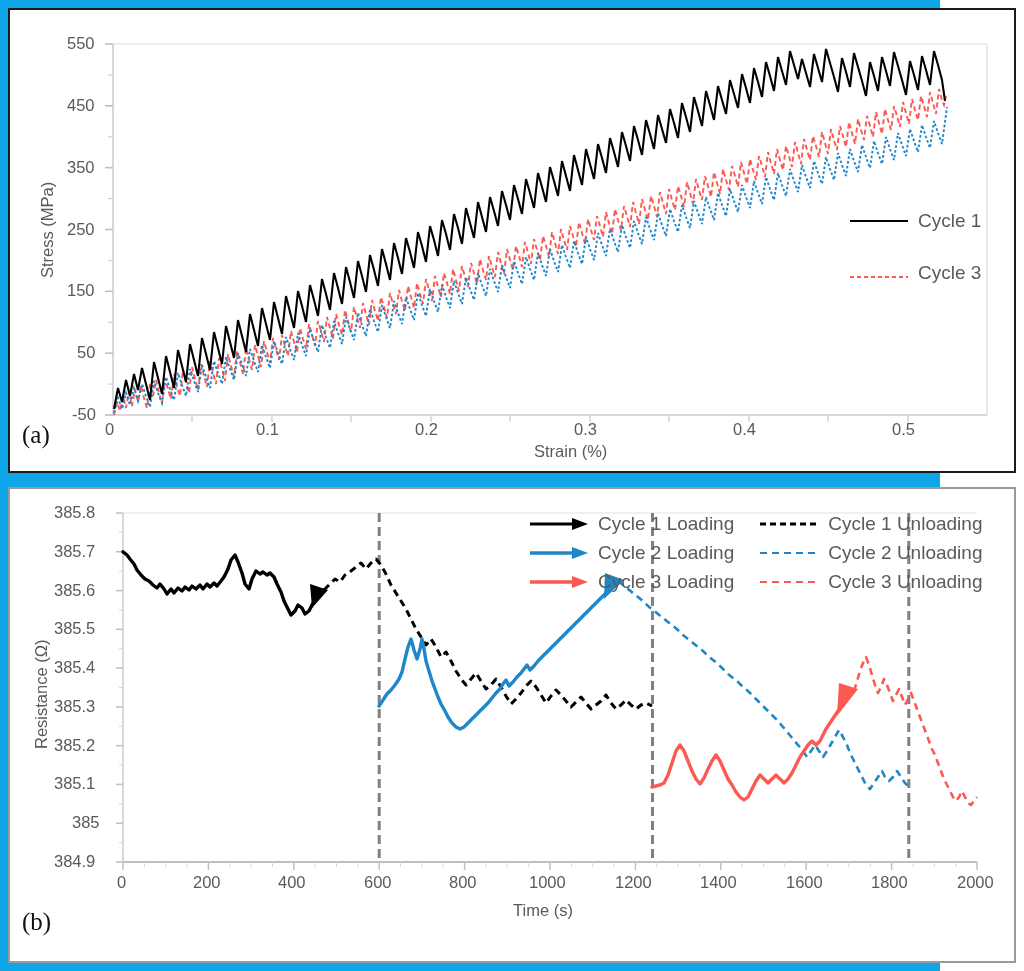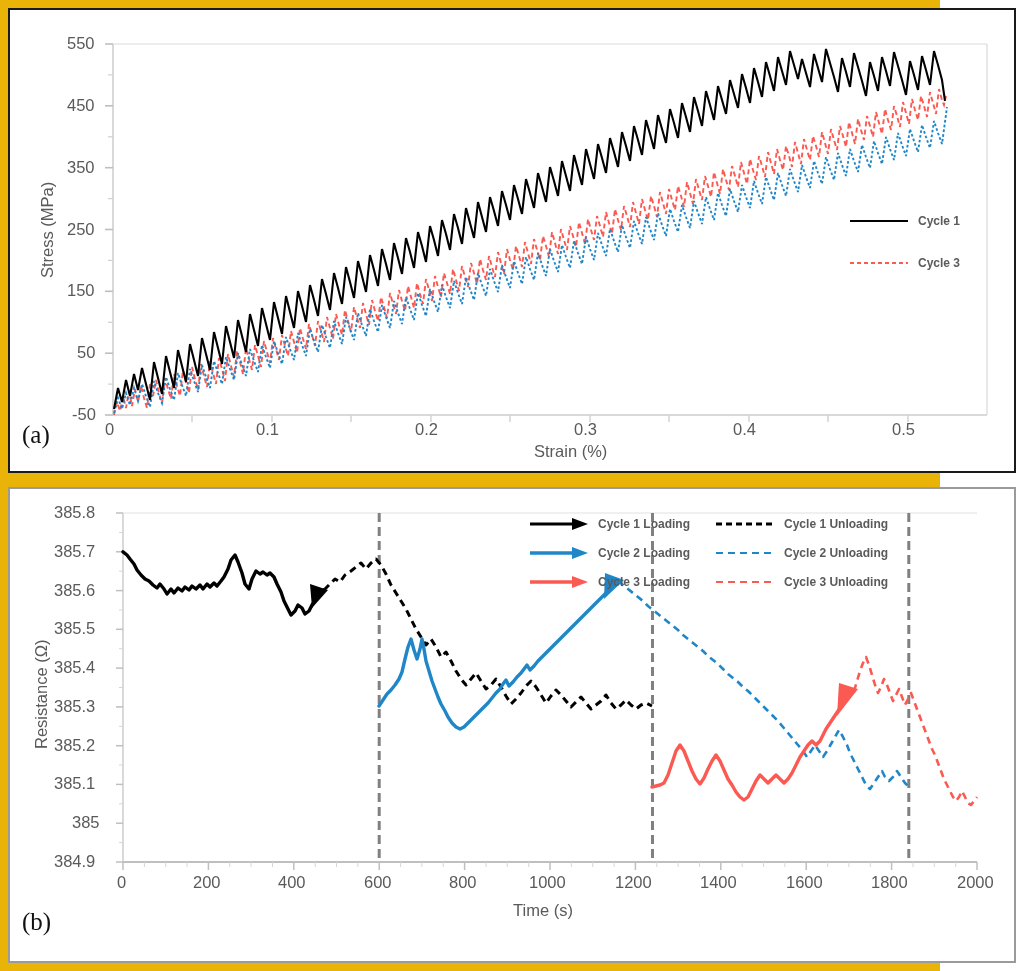--- a/index.html
+++ b/index.html
@@ -1,33 +1,33 @@
 <!DOCTYPE html>
 <html><head>
 <meta charset="utf-8">
 <style>
   html,body{margin:0;padding:0;background:#ffffff;}
   body{width:1024px;height:971px;font-family:"Liberation Sans",sans-serif;color:#595959;}
-  .figure{width:940px;height:971px;position:relative;background:#eab308;box-sizing:border-box;}
+  .figure{width:940px;height:971px;position:relative;background:#0ea5e9;box-sizing:border-box;}
 
   .panel{position:absolute;left:8px;box-sizing:border-box;background:#fff;}
   .panel-a{top:8px;width:1008px;height:465px;border:2px solid #1a1a1a;}
   .panel-b{top:487px;width:1008px;height:476px;border:2px solid #9a9a9a;}
 
   .panel-tag{position:absolute;font-family:"Liberation Serif",serif;font-size:25px;color:#111;letter-spacing:0px;}
   .tag-a{left:22px;top:421px;}
   .tag-b{left:22px;top:908px;}
 
   .axis-label{position:absolute;font-size:16.5px;color:#5a5a5a;white-space:nowrap;}
   .axis-label.vert{transform-origin:0 0;}
   .tick-label{position:absolute;font-size:16.5px;color:#5a5a5a;white-space:nowrap;}
 
   .legend{position:absolute;}
   .legend-row{display:flex;align-items:center;height:22px;}
-  .legend-text{font-size:12px;color:#5a5a5a;white-space:nowrap;padding-left:8px;font-weight:bold;}
+  .legend-text{font-size:19px;color:#5a5a5a;white-space:nowrap;padding-left:8px;}
   .legend-swatch{width:62px;height:14px;position:relative;flex:0 0 62px;}
 
   svg{display:block;}
 </style>
 </head>
 <body>
 
 <div class="figure">
 
   <div class="panel panel-a">
@@ -103,21 +103,21 @@
 
     <div class="legend" style="left:838px;top:190px;">
       <div class="legend-row" style="height:42px;">
         <span class="legend-swatch">
           <svg width="62" height="14">
               <line x1="2" y1="7" x2="60" y2="7" stroke="#000000" stroke-width="2"></line>
             </svg>
         </span>
         <span class="legend-text">Cycle 1</span>
       </div>
-      <div class="legend-row" style="height:42px;">
+      <div class="legend-row" style="height:42px;align-items:flex-end;">
         <span class="legend-swatch">
           <svg width="62" height="14">
               <line x1="2" y1="7" x2="60" y2="7" stroke="#fb5a52" stroke-width="2" stroke-dasharray="4,3"></line>
             </svg>
         </span>
         <span class="legend-text">Cycle 3</span>
       </div>
     </div>
   </div>
 

